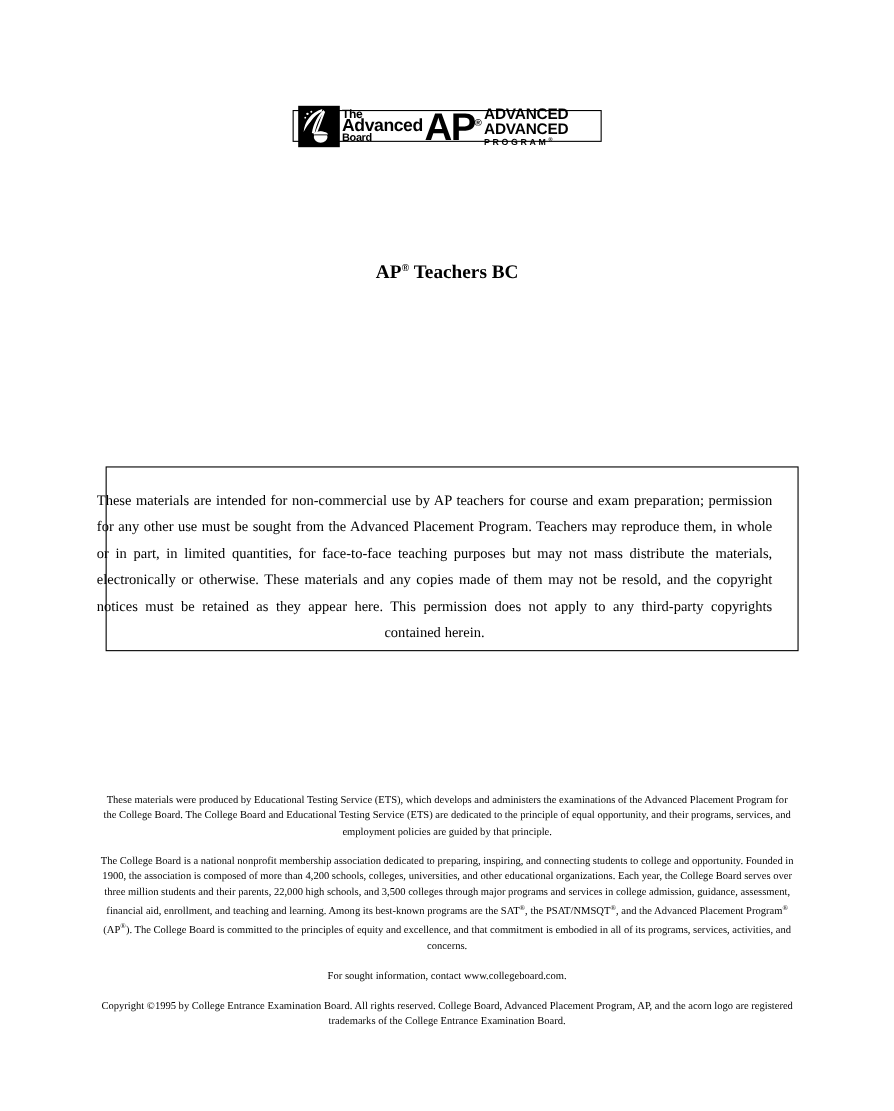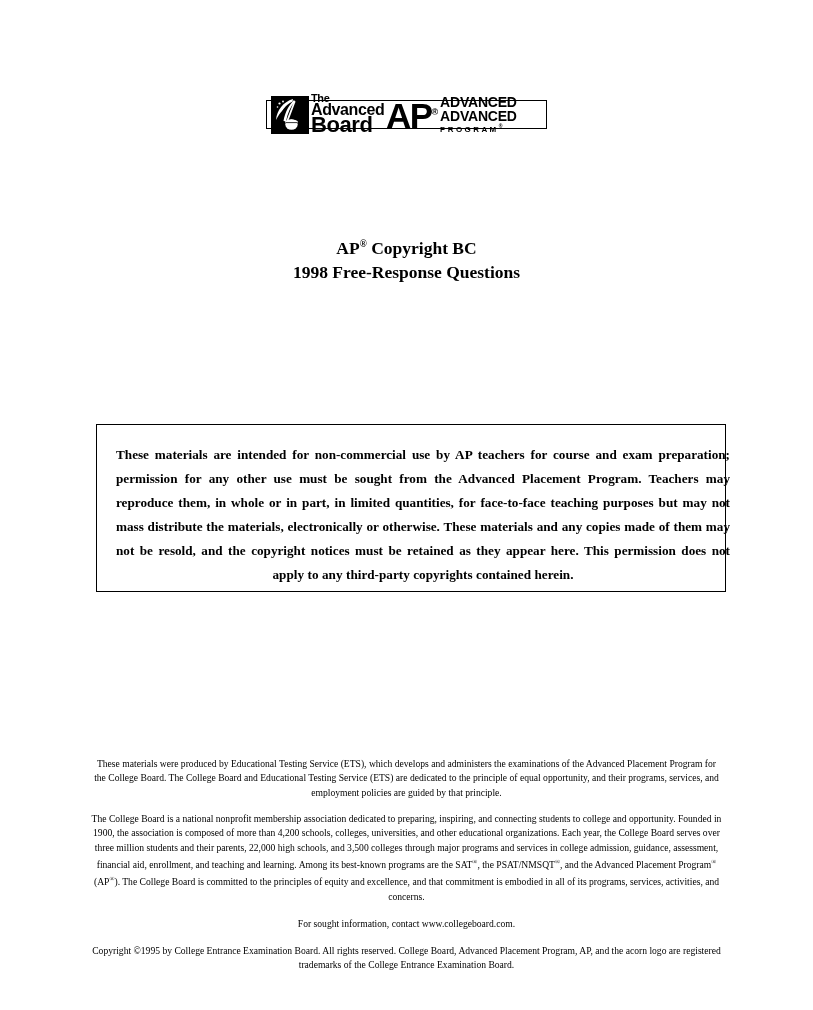--- a/index.html
+++ b/index.html
@@ -46,21 +46,21 @@
   .acorn-mark svg { display: block; }
   .cb-words {
     margin-left: 2px;
     line-height: 0.92;
     font-family: "Liberation Sans", "DejaVu Sans", sans-serif;
     font-weight: bold;
     letter-spacing: -0.4px;
   }
   .cb-words .w-the { font-size: 11px; display: block; }
   .cb-words .w-college { font-size: 16px; display: block; margin-top: -1px; }
-  .cb-words .w-board { font-size: 22px; display: block; margin-top: -2px; }
+  .cb-words .w-board { font-size: 10px; display: block; margin-top: -2px; }
 
   .ap-logo {
     display: flex;
     align-items: center;
     flex: 1 1 auto;
     padding-left: 6px;
   }
   .ap-big {
     font-family: "Liberation Sans", "DejaVu Sans", sans-serif;
     font-weight: bold;
@@ -117,39 +117,38 @@
     position: absolute;
     left: 96px;
     top: 424px;
     width: 630px;
     height: 168px;
     border: 1px solid #000;
     box-sizing: border-box;
   }
   .permission-text {
     position: absolute;
-    left: 116px;
+    left: 88px;
     top: 443px;
     width: 614px;
     text-align: center;
-    font-weight: bold;
+    font-weight: normal;
     font-size: 13.2px;
     line-height: 24.1px;
     text-align: justify;
     text-align-last: center;
     word-spacing: 0.2px;
   }
 
   
   .footer-block {
     position: absolute;
     text-align: center;
     font-size: 9.6px;
     line-height: 14.3px;
-    margin-top: 36px;
   }
   #footer-ets {
     left: 91px;
     top: 721px;
     width: 631px;
   }
   #footer-about {
     left: 91px;
     top: 776px;
     width: 631px;
@@ -205,22 +204,21 @@
     <span class="ap-big"><span>AP</span><sup>®</sup></span>
     <span class="ap-words">
       <span class="aw1">ADVANCED</span>
       <span class="aw2">ADVANCED</span>
       <span class="aw3"><span>PROGRAM</span><sup>®</sup></span>
     </span>
   </div>
 </div>
 
 <div class="doc-title">
-  <span><span>AP</span><sup>®</sup><span> Copyright BC</span></span>
-  <span class="line2">1998 Free-Response Questions</span>
+  <span><span>AP</span><sup>®</sup><span> Teachers BC</span></span>
 </div>
 
 <div class="permission-box"></div>
 <div class="permission-text">These materials are intended for non-commercial use by AP teachers for course and exam preparation; permission for any other use must be sought from the Advanced Placement Program. Teachers may reproduce them, in whole or in part, in limited quantities, for face-to-face teaching purposes but may not mass distribute the materials, electronically or otherwise. These materials and any copies made of them may not be resold, and the copyright notices must be retained as they appear here. This permission does not apply to any third-party copyrights contained herein.</div>
 
 <div class="footer-block" id="footer-ets">These materials were produced by Educational Testing Service (ETS), which develops and administers the examinations of the Advanced Placement Program for the College Board. The College Board and Educational Testing Service (ETS) are dedicated to the principle of equal opportunity, and their programs, services, and employment policies are guided by that principle.</div>
 
 <div class="footer-block" id="footer-about"><span>The College Board is a national nonprofit membership association dedicated to preparing, inspiring, and connecting students to college and opportunity. Founded in 1900, the association is composed of more than 4,200 schools, colleges, universities, and other educational organizations. Each year, the College Board serves over three million students and their parents, 22,000 high schools, and 3,500 colleges through major programs and services in college admission, guidance, assessment, financial aid, enrollment, and teaching and learning. Among its best-known programs are the SAT</span><sup>®</sup><span>, the PSAT/NMSQT</span><sup>®</sup><span>, and the Advanced Placement Program</span><sup>®</sup><span> (AP</span><sup>®</sup><span>). The College Board is committed to the principles of equity and excellence, and that commitment is embodied in all of its programs, services, activities, and concerns.</span></div>
 
 <div class="footer-block" id="footer-contact">For sought information, contact www.collegeboard.com.</div>

